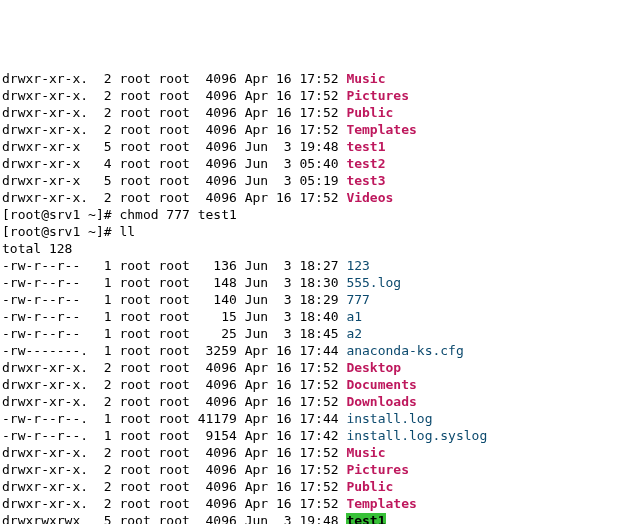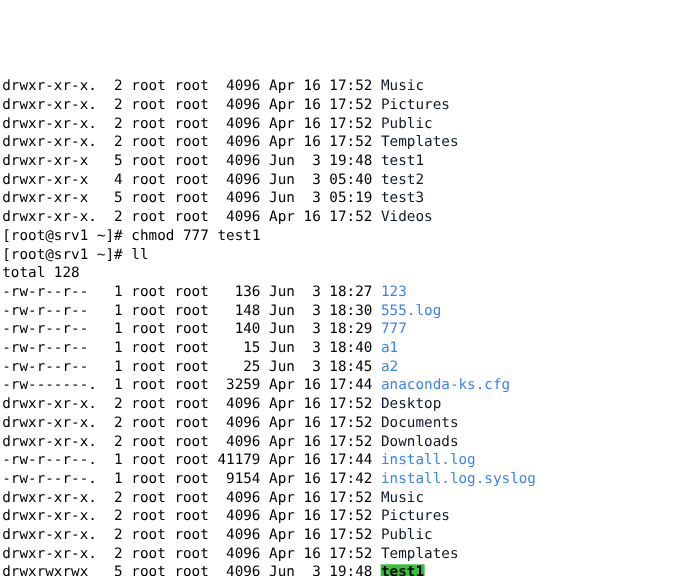--- a/index.html
+++ b/index.html
@@ -7,22 +7,22 @@
     padding: 2px;
     background: #ffffff;
     font-family: "DejaVu Sans Mono", "Liberation Mono", Consolas, monospace;
     font-size: 13px;
     line-height: 17px;
     color: #000000;
     white-space: pre;
     width: 623px;
   }
   .line { display: block; }
-  .name-dir { color: #0f172a; font-weight: normal; }
-  .name-file { color: #3b82f6; }
+  .name-dir { color: #be185d; font-weight: bold; }
+  .name-file { color: #0c4a6e; }
   .name-hi { color: #000000; background: #38c138; font-weight: bold; }
 </style>
 </head>
 <body>
 
 
 
 <div id="terminal"><span class="line">drwxr-xr-x.  2 root root  4096 Apr 16 17:52 <span class="name-dir">Music</span></span><span class="line">drwxr-xr-x.  2 root root  4096 Apr 16 17:52 <span class="name-dir">Pictures</span></span><span class="line">drwxr-xr-x.  2 root root  4096 Apr 16 17:52 <span class="name-dir">Public</span></span><span class="line">drwxr-xr-x.  2 root root  4096 Apr 16 17:52 <span class="name-dir">Templates</span></span><span class="line">drwxr-xr-x   5 root root  4096 Jun  3 19:48 <span class="name-dir">test1</span></span><span class="line">drwxr-xr-x   4 root root  4096 Jun  3 05:40 <span class="name-dir">test2</span></span><span class="line">drwxr-xr-x   5 root root  4096 Jun  3 05:19 <span class="name-dir">test3</span></span><span class="line">drwxr-xr-x.  2 root root  4096 Apr 16 17:52 <span class="name-dir">Videos</span></span><span class="line"><span>[root@srv1 ~]# </span><span>chmod 777 test1</span></span><span class="line"><span>[root@srv1 ~]# </span><span>ll</span></span><span class="line">total 128</span><span class="line">-rw-r--r--   1 root root   136 Jun  3 18:27 <span class="name-file">123</span></span><span class="line">-rw-r--r--   1 root root   148 Jun  3 18:30 <span class="name-file">555.log</span></span><span class="line">-rw-r--r--   1 root root   140 Jun  3 18:29 <span class="name-file">777</span></span><span class="line">-rw-r--r--   1 root root    15 Jun  3 18:40 <span class="name-file">a1</span></span><span class="line">-rw-r--r--   1 root root    25 Jun  3 18:45 <span class="name-file">a2</span></span><span class="line">-rw-------.  1 root root  3259 Apr 16 17:44 <span class="name-file">anaconda-ks.cfg</span></span><span class="line">drwxr-xr-x.  2 root root  4096 Apr 16 17:52 <span class="name-dir">Desktop</span></span><span class="line">drwxr-xr-x.  2 root root  4096 Apr 16 17:52 <span class="name-dir">Documents</span></span><span class="line">drwxr-xr-x.  2 root root  4096 Apr 16 17:52 <span class="name-dir">Downloads</span></span><span class="line">-rw-r--r--.  1 root root 41179 Apr 16 17:44 <span class="name-file">install.log</span></span><span class="line">-rw-r--r--.  1 root root  9154 Apr 16 17:42 <span class="name-file">install.log.syslog</span></span><span class="line">drwxr-xr-x.  2 root root  4096 Apr 16 17:52 <span class="name-dir">Music</span></span><span class="line">drwxr-xr-x.  2 root root  4096 Apr 16 17:52 <span class="name-dir">Pictures</span></span><span class="line">drwxr-xr-x.  2 root root  4096 Apr 16 17:52 <span class="name-dir">Public</span></span><span class="line">drwxr-xr-x.  2 root root  4096 Apr 16 17:52 <span class="name-dir">Templates</span></span><span class="line">drwxrwxrwx   5 root root  4096 Jun  3 19:48 <span class="name-hi">test1</span></span></div>
 
 

